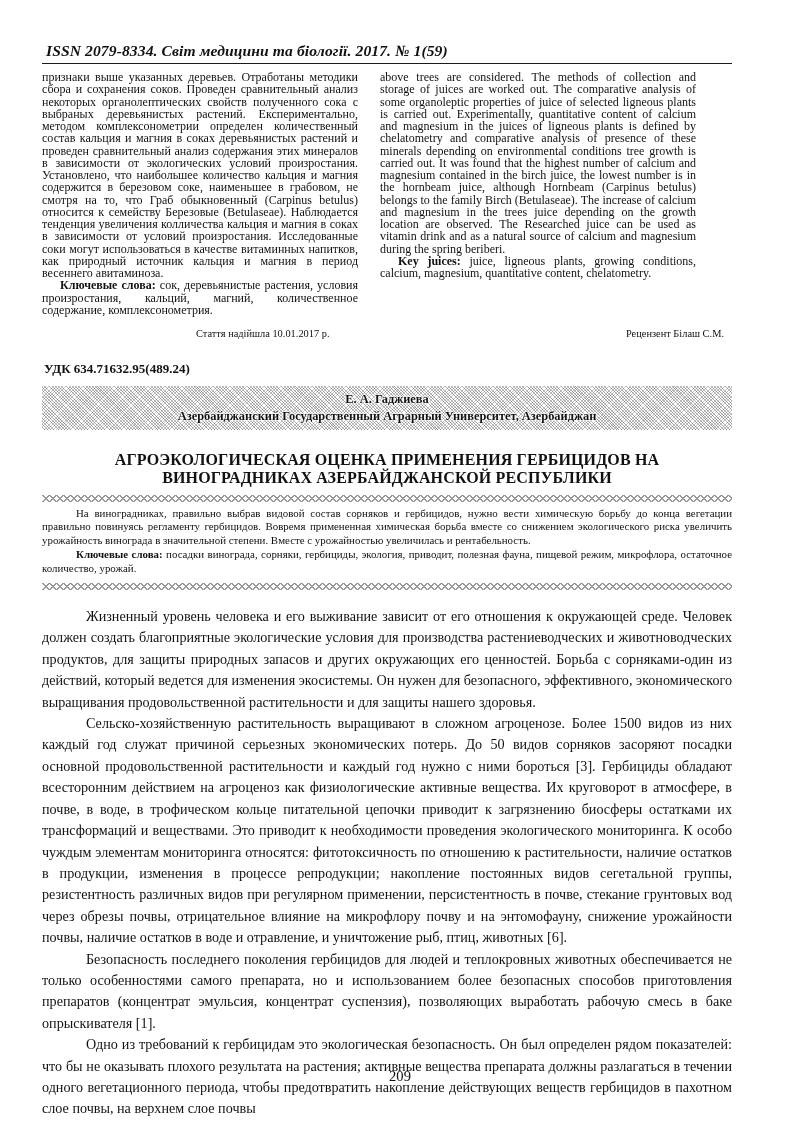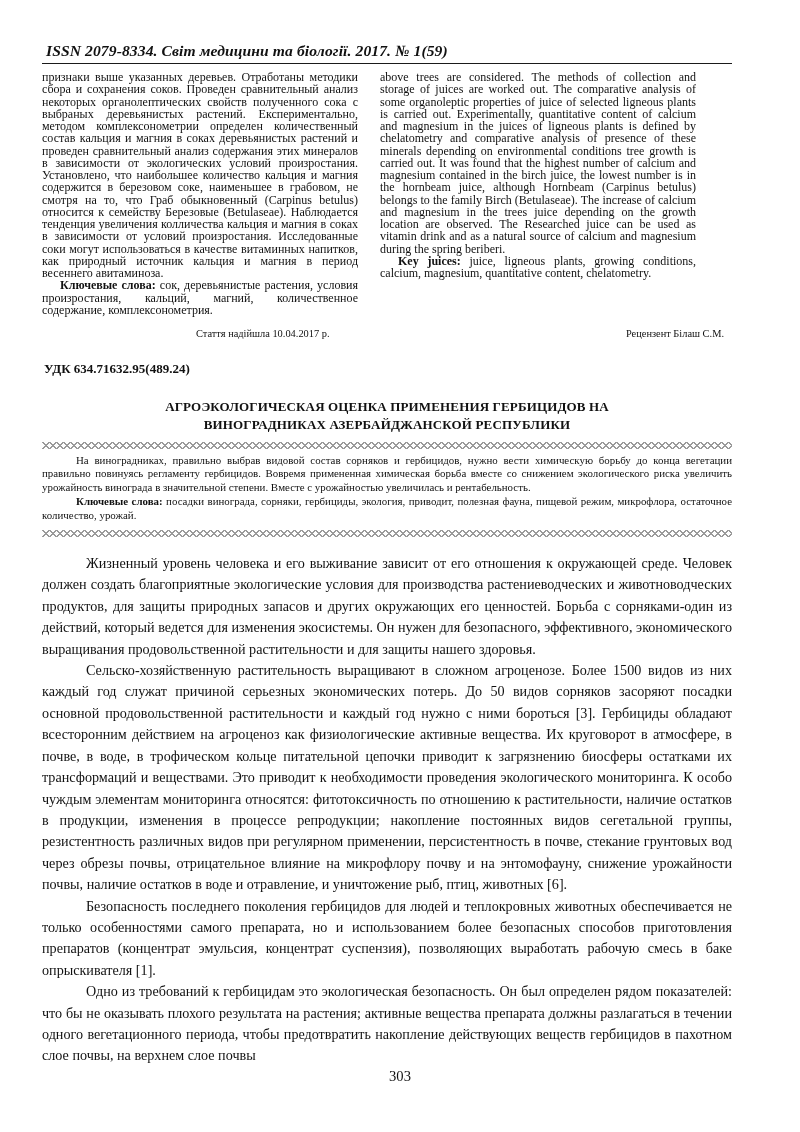--- a/index.html
+++ b/index.html
@@ -117,21 +117,21 @@
     text-shadow:
       0 0 2px #fff, 0 0 2px #fff, 0 0 3px #fff,
       0.5px 0 1.5px #fff, -0.5px 0 1.5px #fff;
   }
 
   
   .art-title {
     margin-top: 21px;
     text-align: center;
     font-weight: bold;
-    font-size: 13px;
+    font-size: 16px;
     line-height: 18px;
     letter-spacing: 0.15px;
   }
 
   
   .zig {
     height: 7px;
     margin: 8px 0 5px 0;
     background-repeat: repeat-x;
     background-position: left center;
@@ -194,26 +194,30 @@
     </div>
 
     <div class="abs-col">
       <p class="body">above trees are considered. The methods of collection and storage of juices are worked out. The comparative analysis of some organoleptic properties of juice of selected ligneous plants is carried out. Experimentally, quantitative content of calcium and magnesium in the juices of ligneous plants is defined by chelatometry and comparative analysis of presence of these minerals depending on environmental conditions tree growth is carried out. It was found that the highest number of calcium and magnesium contained in the birch juice, the lowest number is in the hornbeam juice, although Hornbeam (Carpinus betulus) belongs to the family Birch (Betulaseae). The increase of calcium and magnesium in the trees juice depending on the growth location are observed. The Researched juice can be used as vitamin drink and as a natural source of calcium and magnesium during the spring beriberi.</p>
       <p class="kw"><span class="kwlabel">Key juices:</span> <span>juice, ligneous plants, growing conditions, calcium, magnesium, quantitative content, chelatometry.</span></p>
     </div>
 
   </div>
 
   <div class="submit-row">
-    <div class="left">Стаття надійшла 10.04.2017 р.</div>
+    <div class="left">Стаття надійшла 10.01.2017 р.</div>
     <div class="right">Рецензент Білаш С.М.</div>
   </div>
 
   <div class="udc">УДК 634.71632.95(489.24)</div>
 
+  <div class="author-band">
+    <span class="aline">Е. А. Гаджиева</span>
+    <span class="aline">Азербайджанский Государственный Аграрный Университет, Азербайджан</span>
+  </div>
 
   <div class="art-title">
     <div>АГРОЭКОЛОГИЧЕСКАЯ ОЦЕНКА ПРИМЕНЕНИЯ ГЕРБИЦИДОВ НА</div>
     <div>ВИНОГРАДНИКАХ АЗЕРБАЙДЖАНСКОЙ РЕСПУБЛИКИ</div>
   </div>
 
   <div class="zig"></div>
 
   <div class="abs-wide">
     <p>На виноградниках, правильно выбрав видовой состав сорняков и гербицидов, нужно вести химическую борьбу до конца вегетации правильно повинуясь регламенту гербицидов. Вовремя примененная химическая борьба вместе со снижением экологического риска увеличить урожайность винограда в значительной степени. Вместе с урожайностью увеличилась и рентабельность.</p>
@@ -224,13 +228,13 @@
 
   <div class="body-text">
     <p>Жизненный уровень человека и его выживание зависит от его отношения к окружающей среде. Человек должен создать благоприятные экологические условия для производства растениеводческих и животноводческих продуктов, для защиты природных запасов и других окружающих его ценностей. Борьба с сорняками-один из действий, который ведется для изменения экосистемы. Он нужен для безопасного, эффективного, экономического выращивания продовольственной растительности и для защиты нашего здоровья.</p>
     <p>Сельско-хозяйственную растительность выращивают в сложном агроценозе. Более 1500 видов из них каждый год служат причиной серьезных экономических потерь. До 50 видов сорняков засоряют посадки основной продовольственной растительности и каждый год нужно с ними бороться [3]. Гербициды обладают всесторонним действием на агроценоз как физиологические активные вещества. Их круговорот в атмосфере, в почве, в воде, в трофическом кольце питательной цепочки приводит к загрязнению биосферы остатками их трансформаций и веществами. Это приводит к необходимости проведения экологического мониторинга. К особо чуждым элементам мониторинга относятся: фитотоксичность по отношению к растительности, наличие остатков в продукции, изменения в процессе репродукции; накопление постоянных видов сегетальной группы, резистентность различных видов при регулярном применении, персистентность в почве, стекание грунтовых вод через обрезы почвы, отрицательное влияние на микрофлору почву и на энтомофауну, снижение урожайности почвы, наличие остатков в воде и отравление, и уничтожение рыб, птиц, животных [6].</p>
     <p>Безопасность последнего поколения гербицидов для людей и теплокровных животных обеспечивается не только особенностями самого препарата, но и использованием более безопасных способов приготовления препаратов (концентрат эмульсия, концентрат суспензия), позволяющих выработать рабочую смесь в баке опрыскивателя [1].</p>
     <p>Одно из требований к гербицидам это экологическая безопасность. Он был определен рядом показателей: что бы не оказывать плохого результата на растения; активные вещества препарата должны разлагаться в течении одного вегетационного периода, чтобы предотвратить накопление действующих веществ гербицидов в пахотном слое почвы, на верхнем слое почвы</p>
   </div>
 
 </div>
 
-<div class="folio">303</div>
+<div class="folio">209</div>
 
 </body></html>

